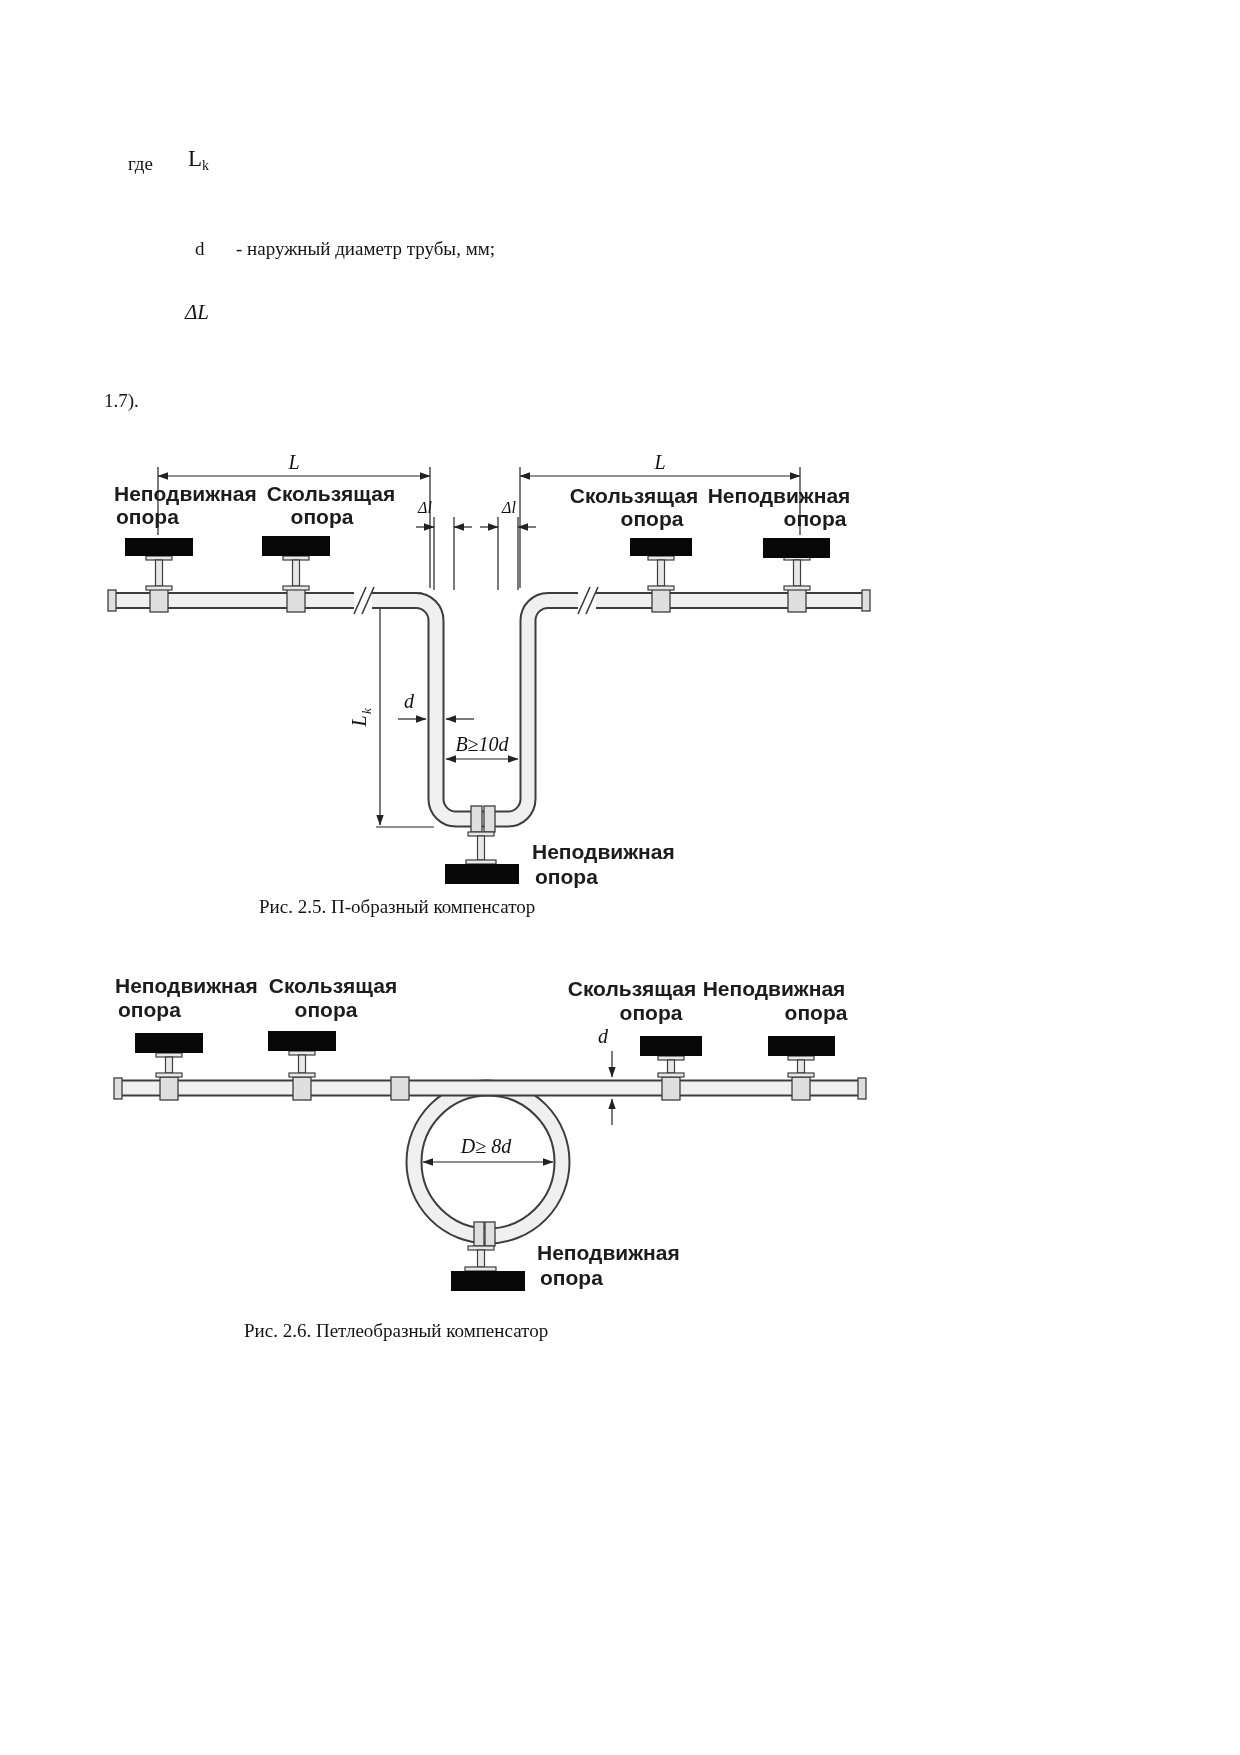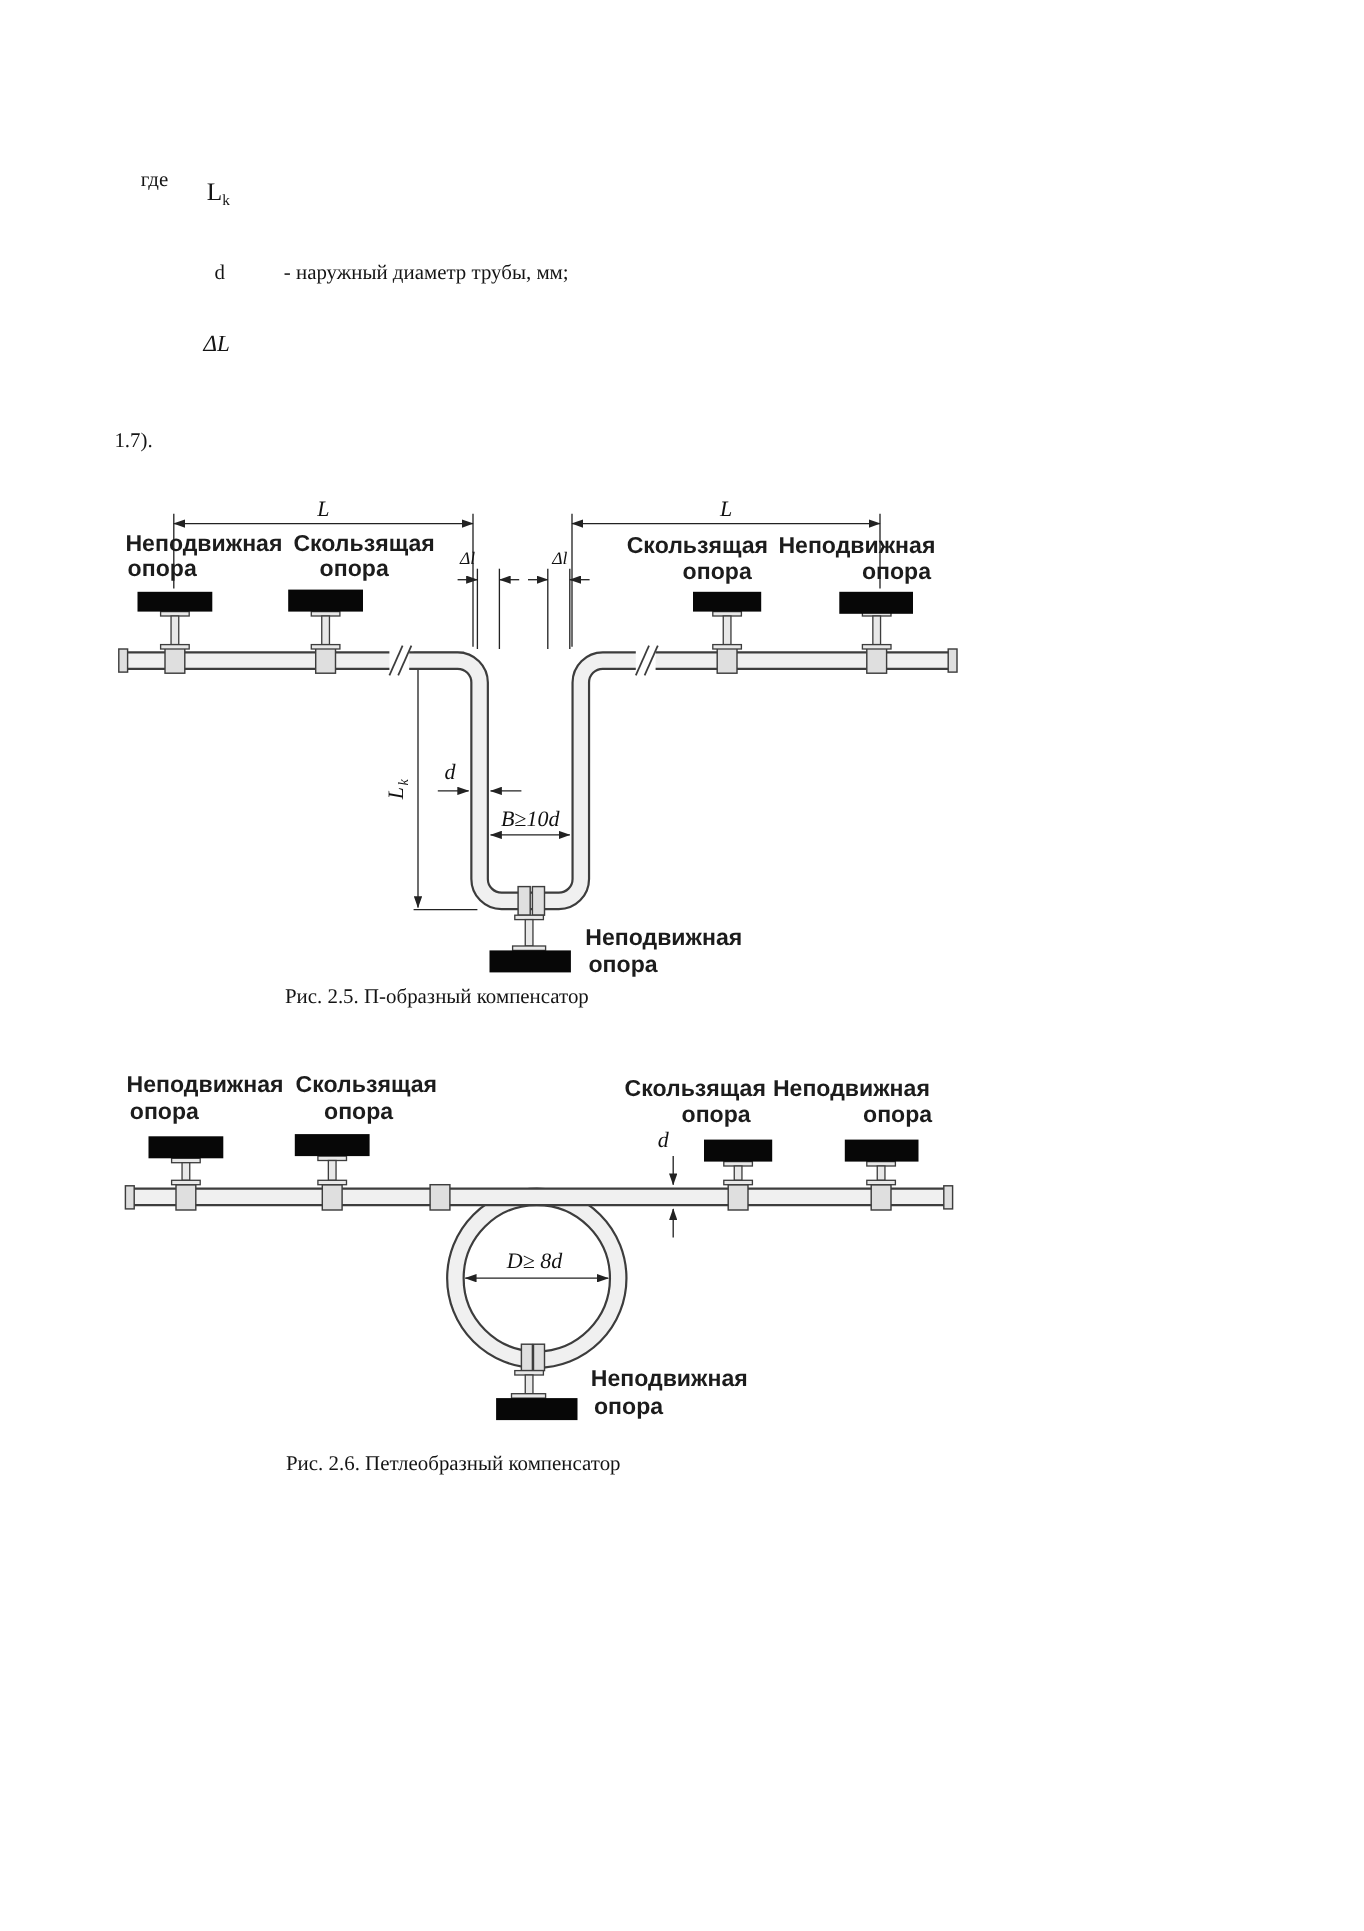--- a/index.html
+++ b/index.html
@@ -28,25 +28,25 @@
   .dim.small { font-size:16px; }
   .dim.sub { font-size:13px; }
 </style>
 </head>
 <body>
 
 <div class="page">
 
   <span class="t body-text" style="left:128px;top:151px">где</span>
 
-  <span class="t" style="left:188px;top:162px"><span class="sym-main">L</span><sub class="sym-sub">k</sub></span>
+  <span class="t" style="left:188px;top:146px"><span class="sym-main">L</span><sub class="sym-sub">k</sub></span>
 
 
   <span class="t body-text" style="left:195px;top:236px">d</span>
-  <div class="t body-text" style="left:258px;top:236px">- наружный диаметр трубы, мм;</div>
+  <div class="t body-text" style="left:236px;top:236px">- наружный диаметр трубы, мм;</div>
 
   <span class="t body-text italic" style="left:185px;top:299px;font-size:21px">ΔL</span>
 
   <div class="t body-text" style="left:104px;top:388px">1.7).</div>
 
   <svg class="fig" style="left:100px;top:443px" width="790" height="455" viewBox="0 0 790 455">
     <defs>
       <marker id="arr25" viewBox="0 0 10 7" refX="9.5" refY="3.5" markerWidth="9" markerHeight="6.3" orient="auto-start-reverse">
         <path d="M0,0 L10,3.5 L0,7 Z" fill="#222222"></path>
       </marker>
@@ -230,16 +230,16 @@
     <text class="dlabel" x="551" y="57" text-anchor="middle">опора</text>
     <text class="dlabel" x="674" y="33" text-anchor="middle">Неподвижная</text>
     <text class="dlabel" x="716" y="57" text-anchor="middle">опора</text>
     <text class="dlabel" x="437" y="297">Неподвижная</text>
     <text class="dlabel" x="440" y="322">опора</text>
 
     <text class="dim" x="503" y="80" text-anchor="middle">d</text>
     <text class="dim" x="386" y="190" text-anchor="middle">D≥ 8d</text>
   </svg>
 
-  <div class="t caption" style="left:260px;top:1320px">Рис. 2.6. Петлеобразный компенсатор</div>
+  <div class="t caption" style="left:244px;top:1320px">Рис. 2.6. Петлеобразный компенсатор</div>
 
 
 </div>
 
 </body></html>

